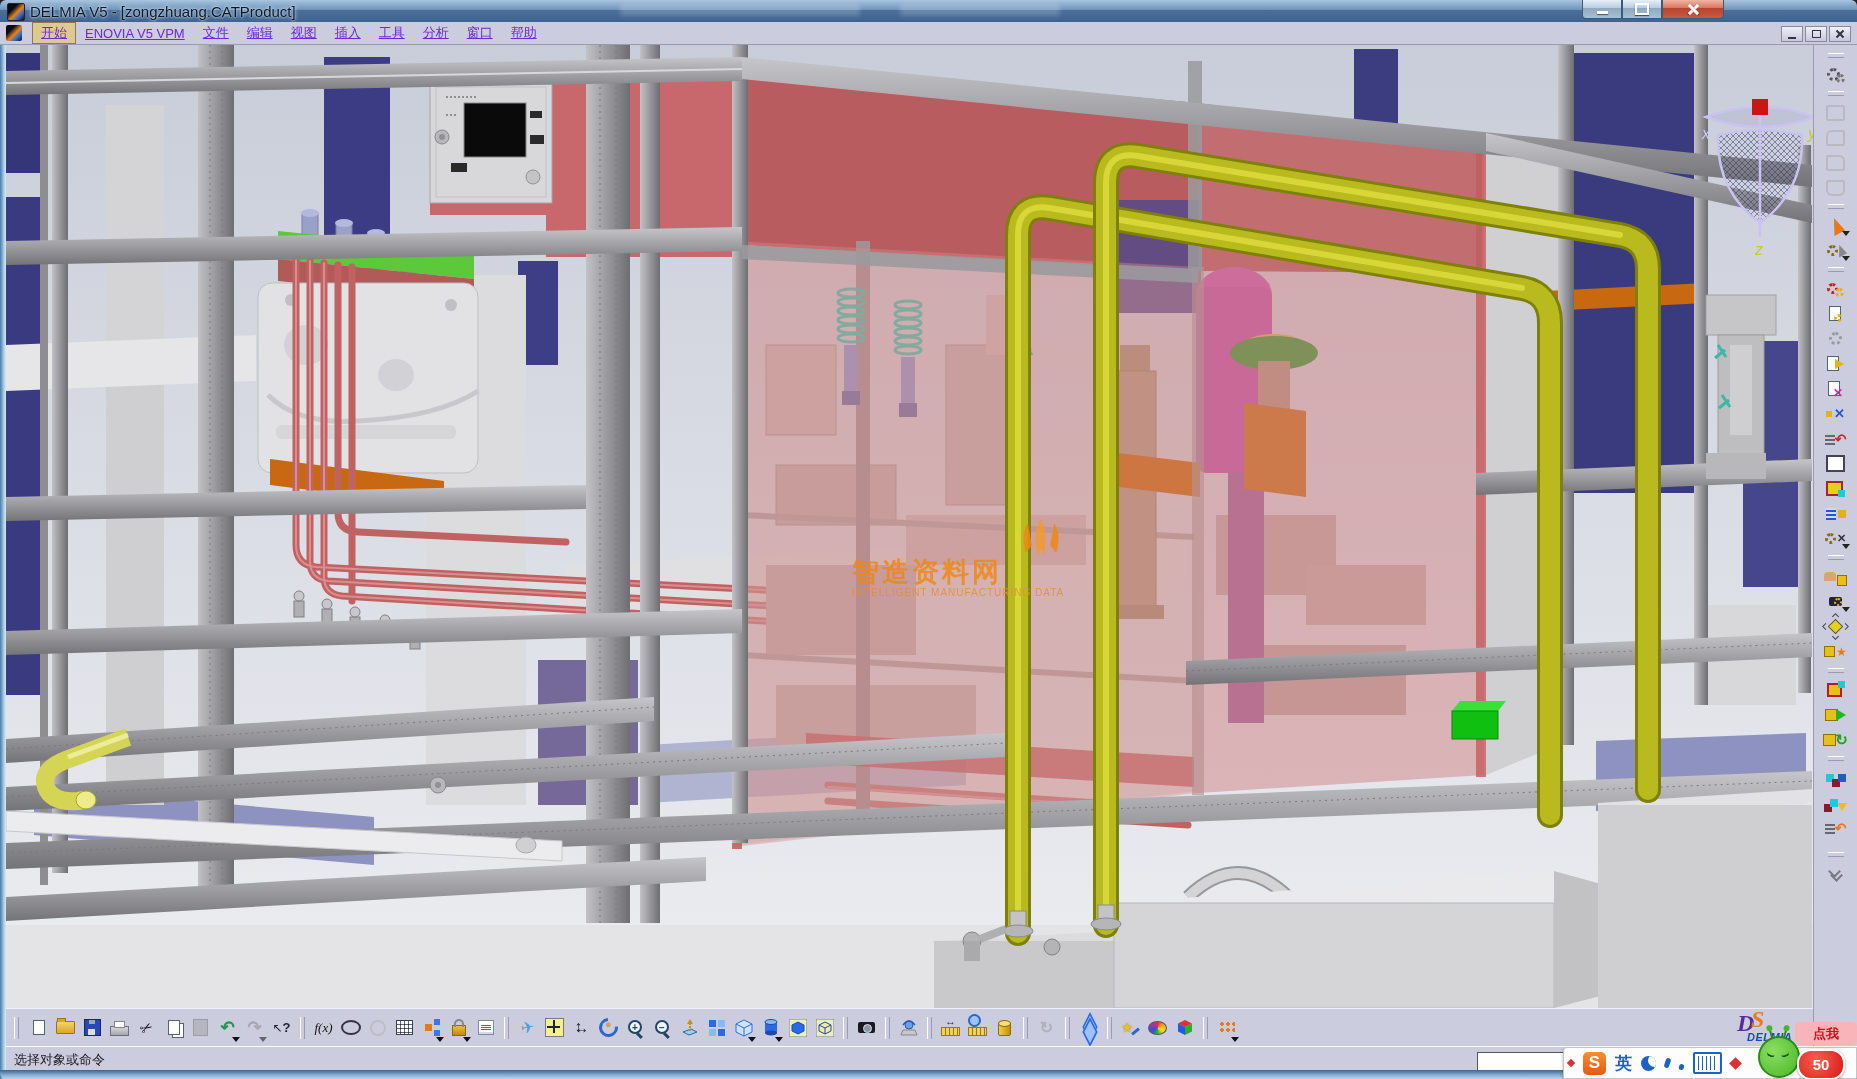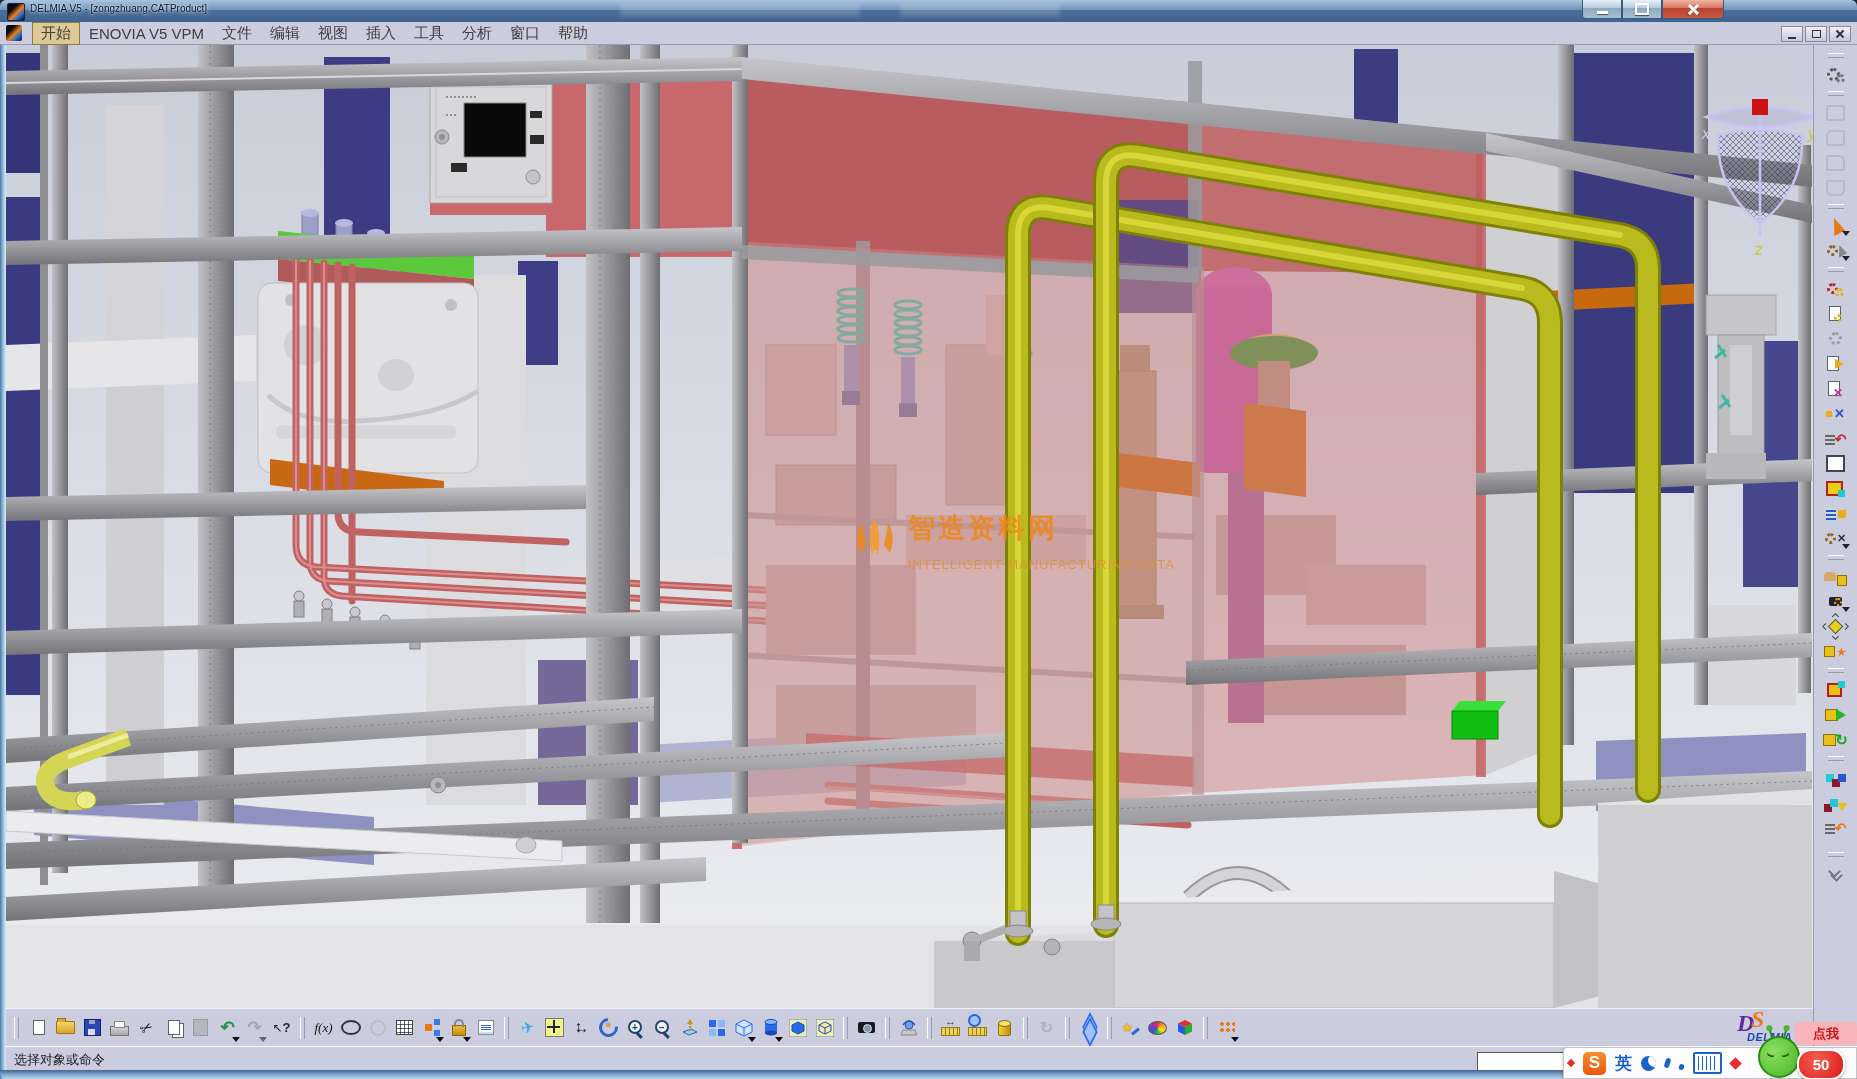--- a/index.html
+++ b/index.html
@@ -7,62 +7,62 @@
   .abs{position:absolute;}
   
   #titlebar{left:0;top:0;width:1857px;height:22px;
     background:linear-gradient(#a9c4df,#6d93ba 45%,#4b6f99 46%,#3f6390);
     border-radius:6px 6px 0 0;}
   #titlebar .ghost{position:absolute;top:4px;height:12px;border-radius:3px;
     background:rgba(255,255,255,.18);filter:blur(2px);}
   #app-icon{left:7px;top:3px;width:16px;height:16px;border-radius:2px;
     background:linear-gradient(135deg,#0a0a14 30%,#e8821e 55%,#2a6ad2 75%,#0a0a14);
     border:1px solid #223;}
-  #title-text{left:30px;top:3px;font-size:10px;color:#0b1626;
+  #title-text{left:30px;top:3px;font-size:15px;color:#0b1626;
     text-shadow:0 0 4px #d5e6f5,0 0 2px #d5e6f5;white-space:nowrap;}
   .capbtn{top:0;height:19px;border:1px solid #3a5a7c;border-top:none;
     background:linear-gradient(#e6f0f8,#b7cbdc 45%,#8FA9C0 46%,#a9c0d4);
     box-sizing:border-box;display:flex;align-items:center;justify-content:center;}
   #btn-min{left:1582px;width:40px;border-radius:0 0 0 4px;}
   #btn-max{left:1622px;width:40px;}
   #btn-close{left:1662px;width:62px;border-radius:0 0 4px 0;
     background:linear-gradient(#f0b4a4,#d9755c 45%,#b84430 46%,#c85a40);}
   .glyph-min{width:11px;height:3px;background:#fff;box-shadow:0 1px 1px #456;margin-top:6px;}
   .glyph-max{width:10px;height:8px;border:2px solid #fff;box-shadow:0 1px 1px #456;}
   .glyph-close{position:relative;width:12px;height:12px;}
   .glyph-close i{position:absolute;left:5px;top:0;width:3px;height:13px;background:#fff;
      box-shadow:0 1px 1px #633;}
   .glyph-close i:first-child{transform:rotate(45deg);}
   .glyph-close i:last-child{transform:rotate(-45deg);}
   
   #menubar{left:0;top:22px;width:1857px;height:23px;background:#ccccdf;
     border-bottom:1px solid #9a9ab2;box-sizing:border-box;display:flex;align-items:center;}
   #menu-icon{width:16px;height:16px;margin:0 10px 0 6px;border-radius:2px;
     background:linear-gradient(135deg,#0a0a14 30%,#e8821e 55%,#2a6ad2 75%,#0a0a14);}
-  .menu-item{padding:2px 9px;font-size:15px;color:#404040;white-space:nowrap;cursor:default;}
+  .menu-item{padding:2px 9px;font-size:13px;color:#6d28d9;white-space:nowrap;cursor:default;text-decoration:underline;}
   .menu-item.active{background:#ddc994;border:1px solid #8a7a50;padding:1px 8px;}
   #mdi-btns{position:absolute;right:6px;top:26px;display:flex;gap:2px;}
   .mdibtn{width:22px;height:16px;background:linear-gradient(#f0f0f8,#c8c8da);
     border:1px solid #8888a2;box-sizing:border-box;display:flex;align-items:center;justify-content:center;}
   .g-min2{width:8px;height:2px;background:#334;margin-top:8px;}
   .g-rest{width:7px;height:6px;border:1px solid #334;}
   .g-x2{font-size:0;position:relative;width:8px;height:8px;}
   .g-x2 i{position:absolute;left:3px;top:-1px;width:2px;height:10px;background:#334;}
   .g-x2 i:first-child{transform:rotate(45deg);} .g-x2 i:last-child{transform:rotate(-45deg);}
   
   #border-left{left:0;top:45px;width:6px;height:1034px;
     background:linear-gradient(90deg,#4a7aa8,#9cc2e0 55%,#d8ecf8);}
   #border-bottom{left:0;top:1070px;width:1857px;height:9px;
     background:linear-gradient(#3f6390,#7fa6cc 50%,#b9d6ec);border-radius:0 0 6px 6px;}
   
   #viewport{left:6px;top:45px;width:1807px;height:963px;background:#e8e9ec;overflow:hidden;}
   #scene{position:absolute;left:0;top:0;}
-  #watermark{left:846px;top:470px;display:flex;align-items:flex-start;gap:10px;opacity:.85;pointer-events:none;}
+  #watermark{left:846px;top:470px;display:flex;align-items:flex-end;gap:0;opacity:.85;pointer-events:none;flex-direction:column;}
   #wm-text1{font-size:27px;font-weight:bold;color:#ef8816;letter-spacing:3px;line-height:1;}
-  #wm-text2{font-size:13px;color:#e09038;letter-spacing:1px;margin-top:15px;}
+  #wm-text2{font-size:10px;color:#e09038;letter-spacing:1px;margin-top:1px;}
   
   #right-toolbar{left:1813px;top:45px;width:44px;height:1001px;background:#ccccdf;
     border-left:1px solid #9a9ab2;box-sizing:border-box;display:flex;flex-direction:column;
     align-items:center;padding-top:4px;}
   .rsep{width:16px;height:3px;border-top:1px solid #fff;border-bottom:1px solid #9a9ab2;margin:4px 0;}
   .ri{width:28px;height:25px;display:flex;align-items:center;justify-content:center;position:relative;}
   .ri .dd{position:absolute;right:0px;bottom:2px;width:0;height:0;
     border-left:4px solid transparent;border-right:4px solid transparent;border-top:5px solid #222;}
   .gear{border-radius:50%;box-sizing:border-box;}
   .sq{display:inline-block;}

